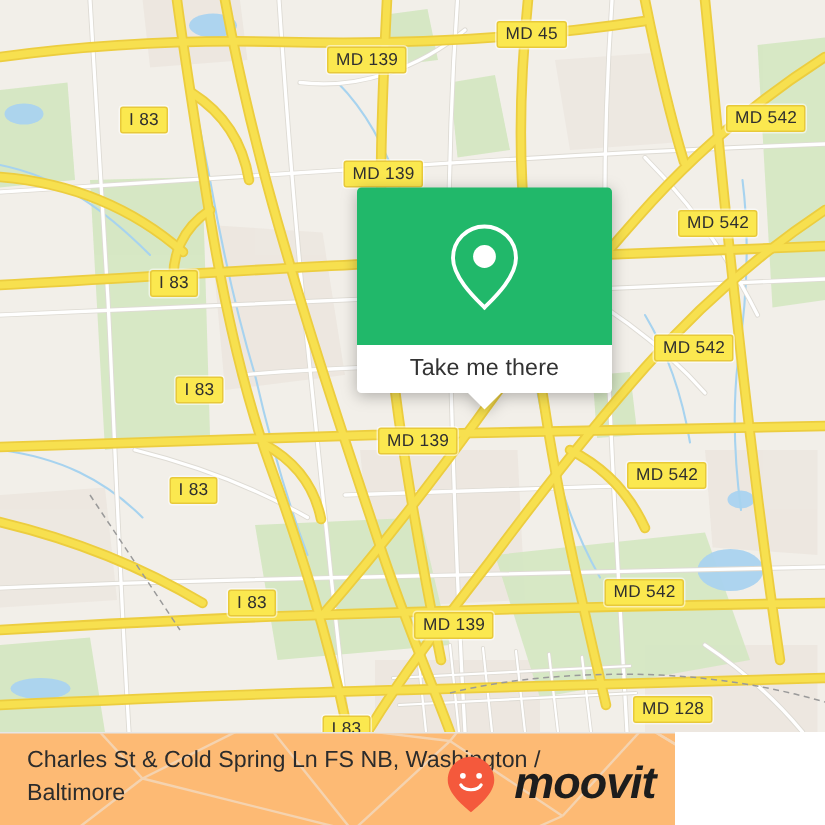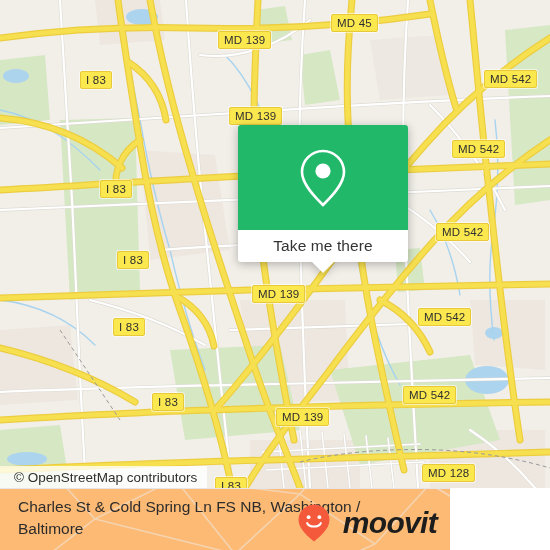--- a/index.html
+++ b/index.html
@@ -335,23 +335,20 @@
           <path d="M26 4 C14.4 4 5 13.4 5 25 C5 38 20 52 26 58 C32 52 47 38 47 25 C47 13.4 37.6 4 26 4 Z" fill="none" stroke="#ffffff" stroke-width="2.6"></path>
           <circle cx="26" cy="24" r="7.6" fill="#ffffff"></circle>
         </svg>
       </div>
       <div id="popup-foot">
         <span id="popup-foot-label">Take me there</span>
       </div>
       <div id="popup-tail"></div>
     </div>
 
-    <div id="attribution">
-      <span>© OpenStreetMap contributors</span>
-    </div>
   </div>
 
   <div id="footer">
     <svg id="footer-watermark" viewBox="0 0 550 110">
       <g stroke="#ececec" stroke-width="1.6" fill="none">
         <path d="M40 0 L95 60 L30 110"></path>
         <path d="M95 60 L175 20 L235 95"></path>
         <path d="M175 20 L250 -10"></path>
         <path d="M235 95 L300 35 L375 85"></path>
         <path d="M300 35 L340 -15"></path>

